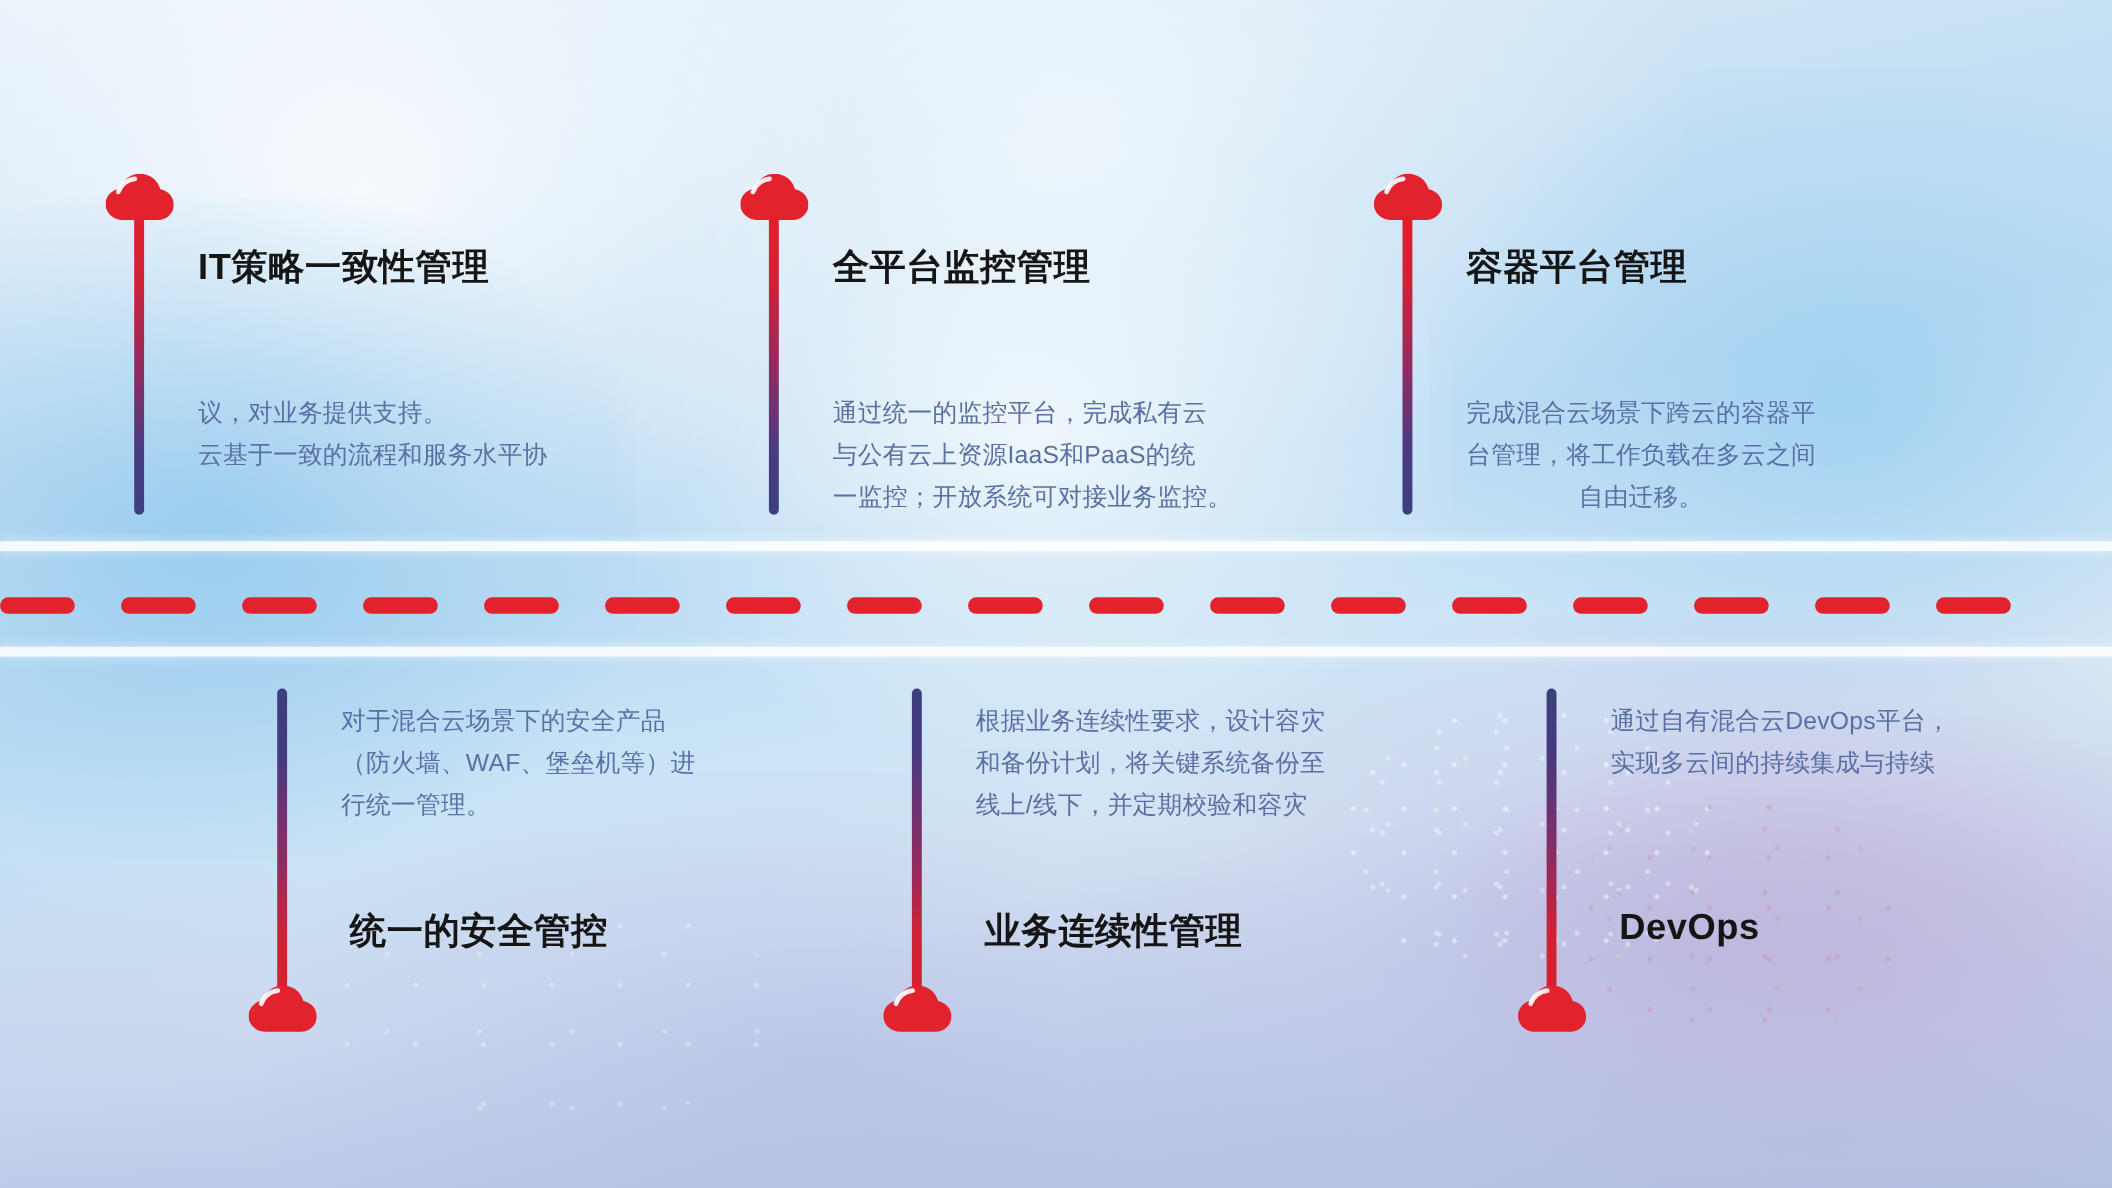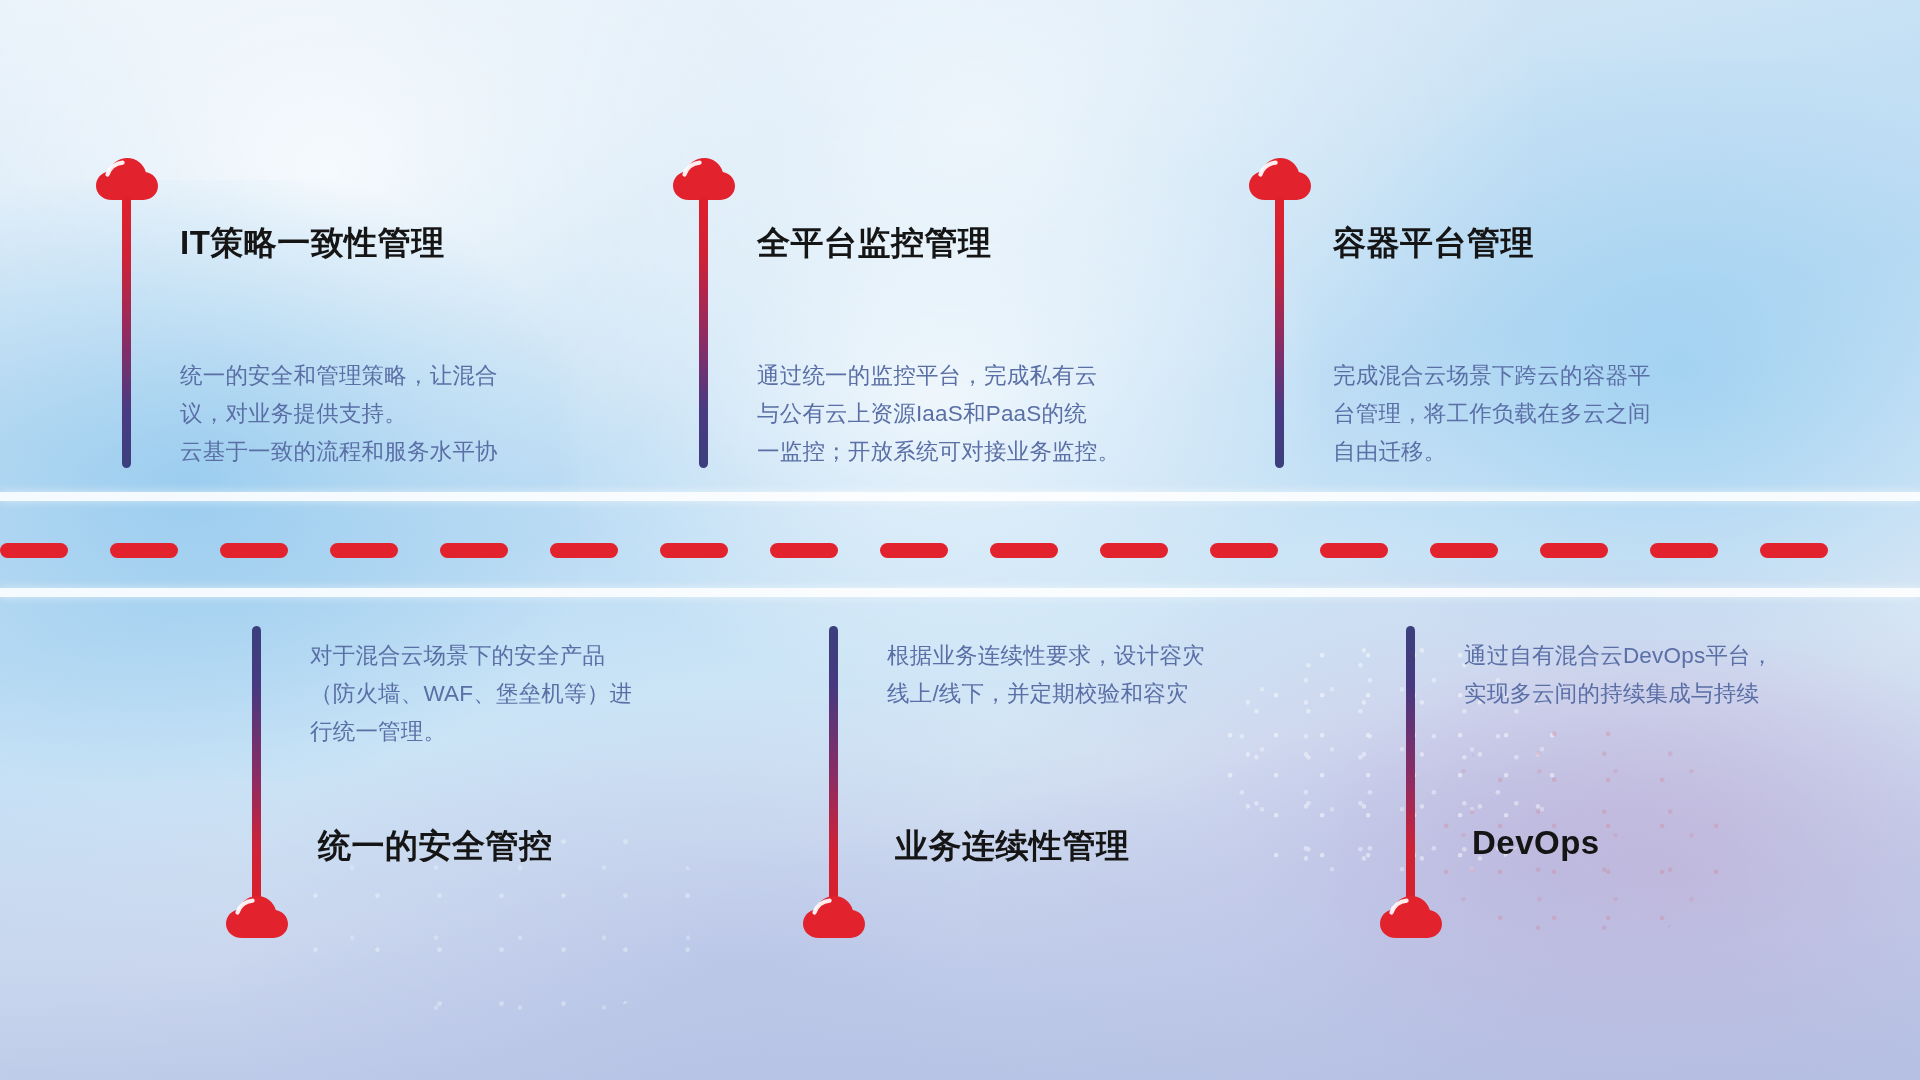--- a/index.html
+++ b/index.html
@@ -212,21 +212,20 @@
   <div class="col">
     <div class="cloud" style="left:96px; top:158px;">
       <svg viewBox="0 0 62 44" xmlns="http://www.w3.org/2000/svg">
         <path d="M16 42 C6.5 42 0 35.6 0 27.7 C0 20.4 5.6 14.4 12.9 13.6 C15.2 5.7 22.6 0 31.3 0 C40.1 0 47.6 5.9 49.8 14 C56.7 15.2 62 21 62 28.1 C62 35.8 55.6 42 47.6 42 Z" fill="#e2232e"></path>
         <path d="M11.5 16.5 C13.8 9.8 19.8 5.2 26.6 4.6" stroke="#ffffff" stroke-width="4.2" stroke-linecap="round" fill="none" opacity="0.92"></path>
       </svg>
     </div>
     <div class="stem stem-down" style="left:122px; top:196px; height:272px;"></div>
     <div class="title" style="left:180px; top:221px;">IT策略一致性管理</div>
     <div class="body" style="left:180px; top:357px;">
-      <span class="ln">统一的安全和管理策略，让混合</span>
       <span class="ln">议，对业务提供支持。</span>
       <span class="ln">云基于一致的流程和服务水平协</span>
     </div>
   </div>
 
   <div class="col">
     <div class="cloud" style="left:673px; top:158px;">
       <svg viewBox="0 0 62 44" xmlns="http://www.w3.org/2000/svg">
         <path d="M16 42 C6.5 42 0 35.6 0 27.7 C0 20.4 5.6 14.4 12.9 13.6 C15.2 5.7 22.6 0 31.3 0 C40.1 0 47.6 5.9 49.8 14 C56.7 15.2 62 21 62 28.1 C62 35.8 55.6 42 47.6 42 Z" fill="#e2232e"></path>
         <path d="M11.5 16.5 C13.8 9.8 19.8 5.2 26.6 4.6" stroke="#ffffff" stroke-width="4.2" stroke-linecap="round" fill="none" opacity="0.92"></path>
@@ -243,21 +242,21 @@
 
   <div class="col">
     <div class="cloud" style="left:1249px; top:158px;">
       <svg viewBox="0 0 62 44" xmlns="http://www.w3.org/2000/svg">
         <path d="M16 42 C6.5 42 0 35.6 0 27.7 C0 20.4 5.6 14.4 12.9 13.6 C15.2 5.7 22.6 0 31.3 0 C40.1 0 47.6 5.9 49.8 14 C56.7 15.2 62 21 62 28.1 C62 35.8 55.6 42 47.6 42 Z" fill="#e2232e"></path>
         <path d="M11.5 16.5 C13.8 9.8 19.8 5.2 26.6 4.6" stroke="#ffffff" stroke-width="4.2" stroke-linecap="round" fill="none" opacity="0.92"></path>
       </svg>
     </div>
     <div class="stem stem-down" style="left:1275px; top:196px; height:272px;"></div>
     <div class="title" style="left:1333px; top:221px;">容器平台管理</div>
-    <div class="body" style="left:1333px; top:357px;">
+    <div class="body" style="left:1333px; top:357px;text-align:center;">
       <span class="ln">完成混合云场景下跨云的容器平</span>
       <span class="ln">台管理，将工作负载在多云之间</span>
       <span class="ln">自由迁移。</span>
     </div>
   </div>
 
   <div class="band band-top"></div>
   <div class="dashline">
     <span class="dash"></span>
     <span class="dash"></span>
@@ -292,20 +291,21 @@
         <path d="M16 42 C6.5 42 0 35.6 0 27.7 C0 20.4 5.6 14.4 12.9 13.6 C15.2 5.7 22.6 0 31.3 0 C40.1 0 47.6 5.9 49.8 14 C56.7 15.2 62 21 62 28.1 C62 35.8 55.6 42 47.6 42 Z" fill="#e2232e"></path>
         <path d="M11.5 16.5 C13.8 9.8 19.8 5.2 26.6 4.6" stroke="#ffffff" stroke-width="4.2" stroke-linecap="round" fill="none" opacity="0.92"></path>
       </svg>
     </div>
   </div>
 
   <div class="col">
     <div class="stem stem-up" style="left:829px; top:626px; height:278px;"></div>
     <div class="body" style="left:887px; top:637px;">
       <span class="ln">根据业务连续性要求，设计容灾</span>
+      <span class="ln">和备份计划，将关键系统备份至</span>
       <span class="ln">线上/线下，并定期校验和容灾</span>
     </div>
     <div class="title" style="left:895px; top:824px;">业务连续性管理</div>
     <div class="cloud" style="left:803px; top:896px;">
       <svg viewBox="0 0 62 44" xmlns="http://www.w3.org/2000/svg">
         <path d="M16 42 C6.5 42 0 35.6 0 27.7 C0 20.4 5.6 14.4 12.9 13.6 C15.2 5.7 22.6 0 31.3 0 C40.1 0 47.6 5.9 49.8 14 C56.7 15.2 62 21 62 28.1 C62 35.8 55.6 42 47.6 42 Z" fill="#e2232e"></path>
         <path d="M11.5 16.5 C13.8 9.8 19.8 5.2 26.6 4.6" stroke="#ffffff" stroke-width="4.2" stroke-linecap="round" fill="none" opacity="0.92"></path>
       </svg>
     </div>
   </div>

